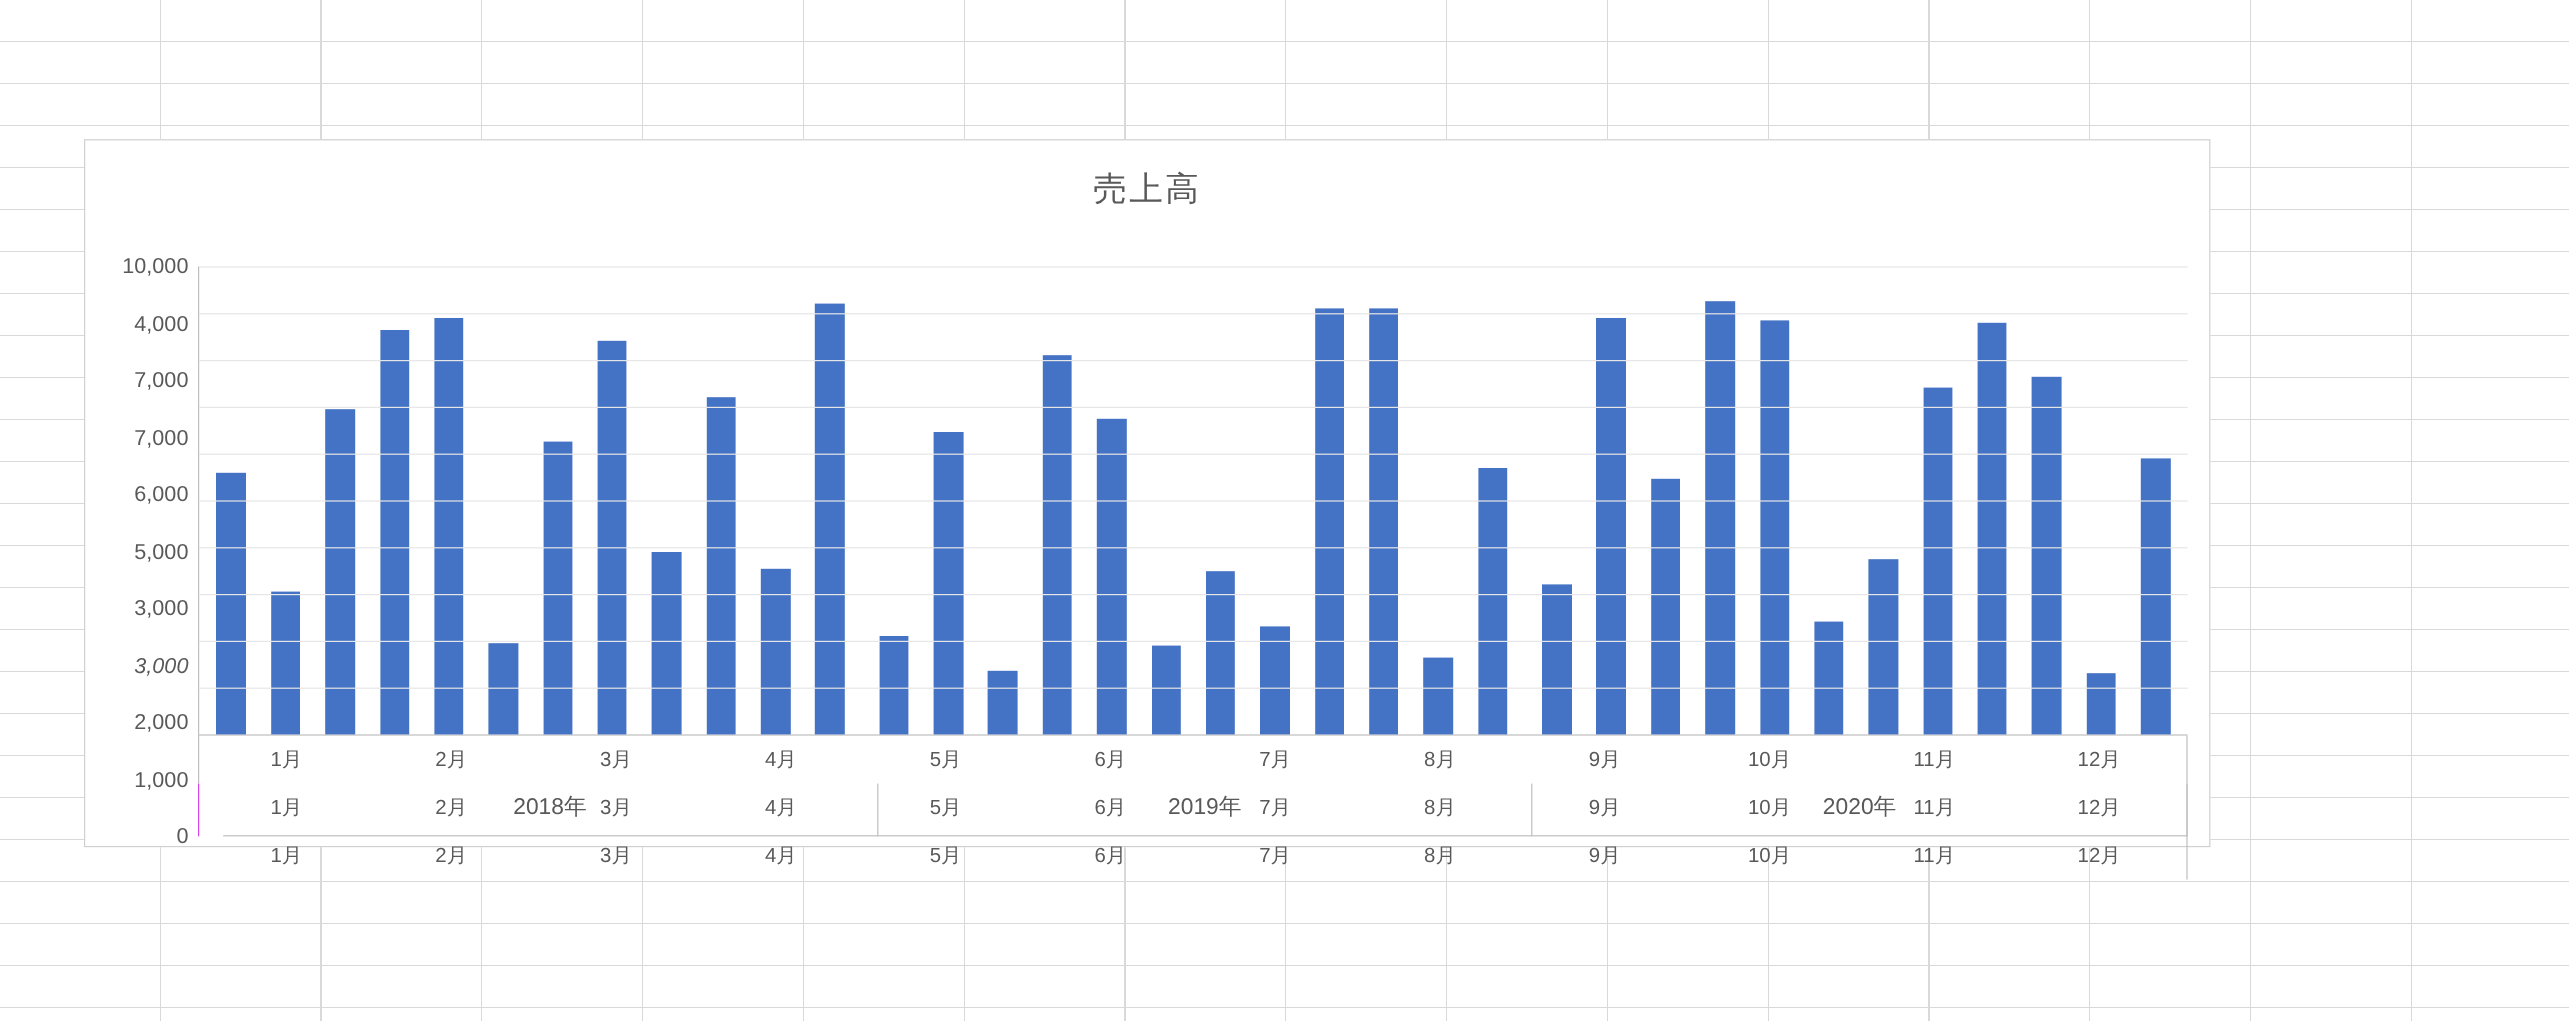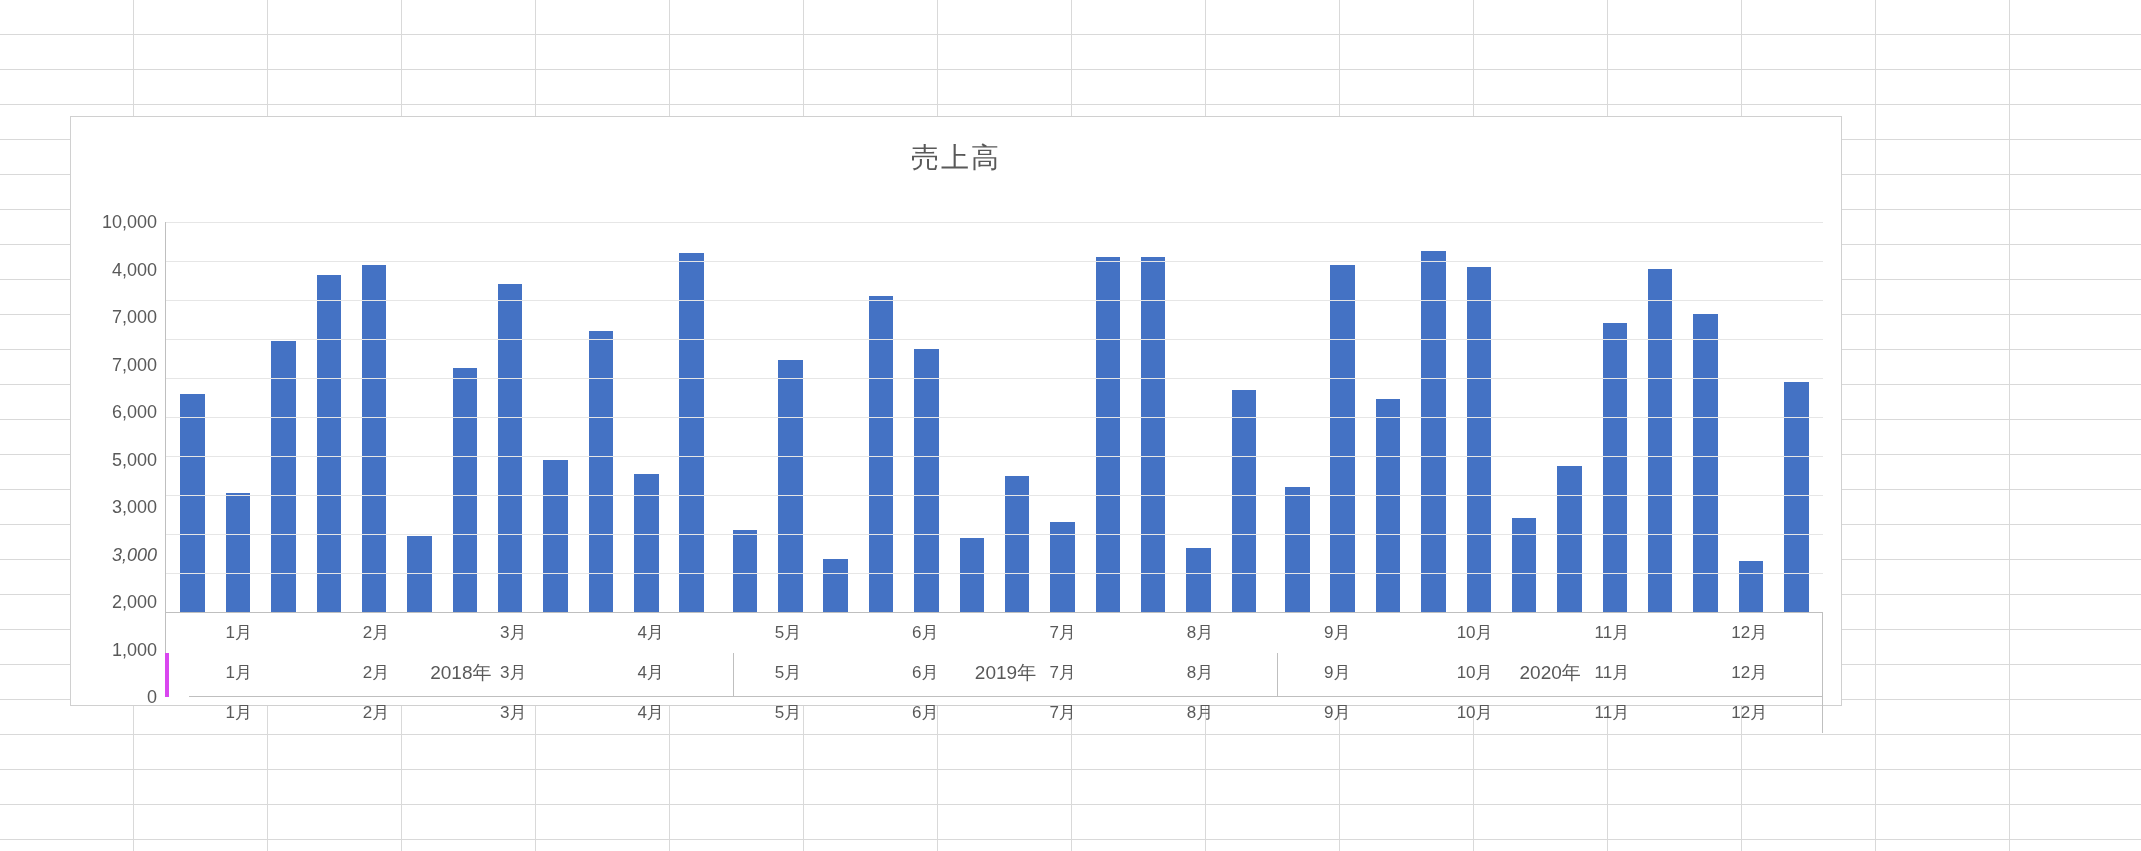--- a/index.html
+++ b/index.html
@@ -135,21 +135,21 @@
     text-align: center;
     font-size: 17px;
     color: #595959;
     line-height: 40px;
     white-space: nowrap;
   }
 
   
   .year-row {
     display: flex;
-    border-left: 4px solid #d946ef;
+    border-left: 1px solid #d946ef;
     height: 44px;
     padding-left: 20px;
   }
   .year-cell {
     flex: 1 1 0;
     text-align: center;
     font-size: 19px;
     color: #595959;
     line-height: 40px;
     border-right: 1px solid #bfbfbf;

